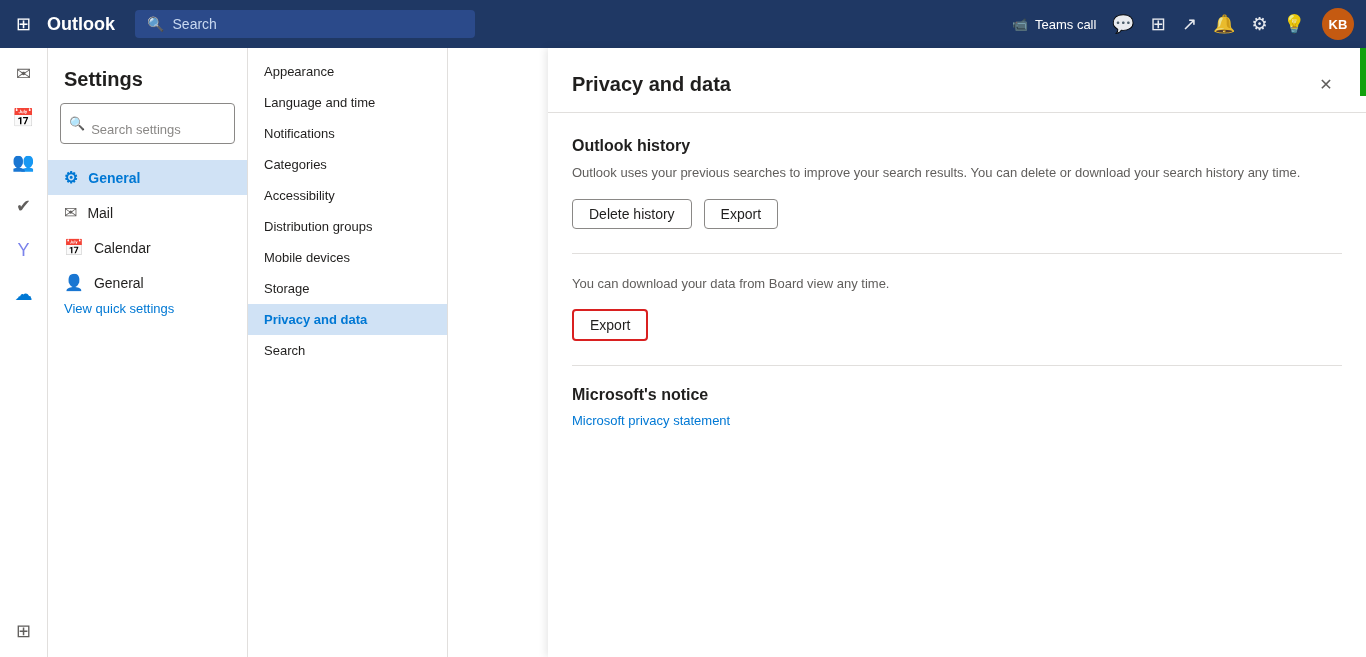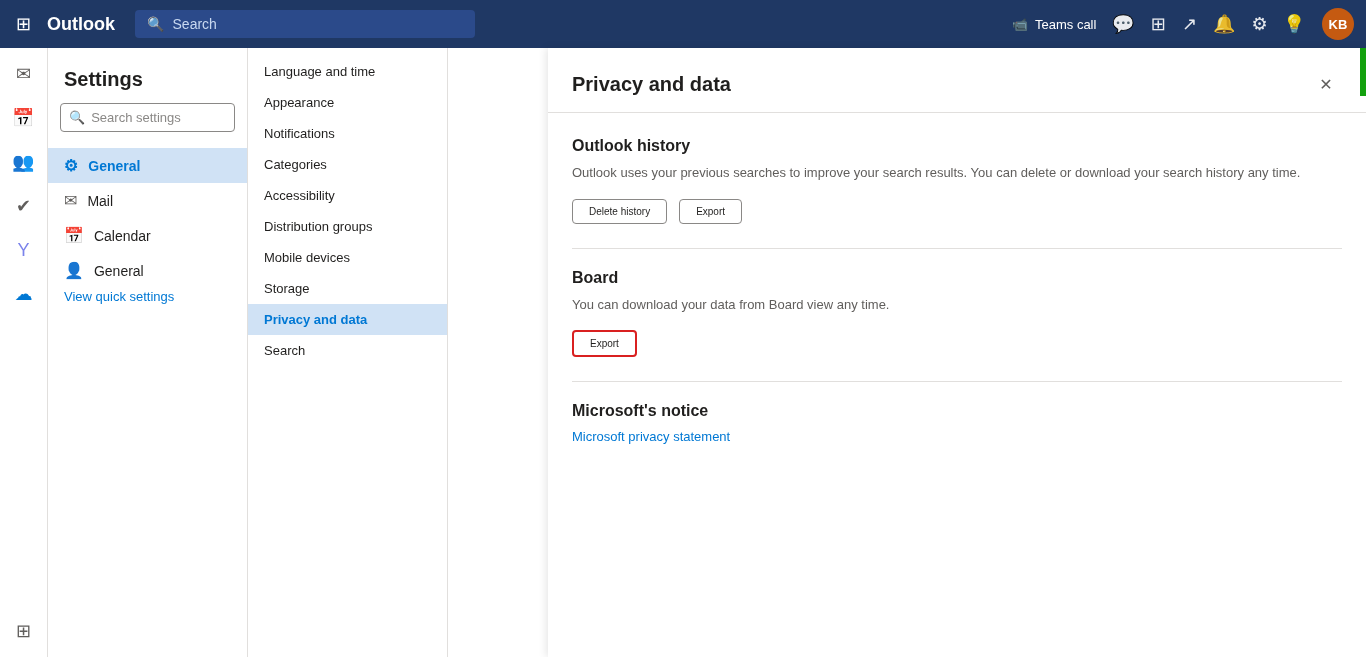--- a/index.html
+++ b/index.html
@@ -174,20 +174,21 @@
       border-radius: 4px;
       padding: 6px 8px;
       gap: 6px;
     }
     .settings-search-box input {
       border: none;
       outline: none;
       font-size: 13px;
       width: 100%;
       color: #8b5cf6;
+      margin-top: 12px;
     }
     .settings-search-box input::placeholder { color: #8a8886; }
     .settings-nav-item {
       display: flex;
       align-items: center;
       gap: 10px;
       padding: 8px 16px;
       cursor: pointer;
       color: #201f1e;
       font-size: 14px;
@@ -291,21 +292,21 @@
       display: flex;
       gap: 12px;
       margin-bottom: 24px;
     }
     .btn-outline {
       padding: 6px 16px;
       border: 1px solid #8a8886;
       background: #fff;
       border-radius: 4px;
       cursor: pointer;
-      font-size: 10px;
+      font-size: 14px;
       color: #201f1e;
     }
     .btn-outline.highlighted {
       border: 2px solid #d92020;
     }
     .section-divider {
       border: none;
       border-top: 1px solid #e1dfdd;
       margin: 8px 0 20px 0;
     }
@@ -465,22 +466,22 @@
           <span>Calendar</span>
         </div>
         <div class="settings-nav-item">
           <span class="nav-icon">👤</span>
           <span>General</span>
         </div>
         <a class="view-quick-settings" href="#">View quick settings</a>
       </div>
 
       <div class="settings-subnav">
+        <div class="subnav-item">Appearance</div>
         <div class="subnav-item">Language and time</div>
-        <div class="subnav-item">Appearance</div>
         <div class="subnav-item">Notifications</div>
         <div class="subnav-item">Categories</div>
         <div class="subnav-item">Accessibility</div>
         <div class="subnav-item">Distribution groups</div>
         <div class="subnav-item">Mobile devices</div>
         <div class="subnav-item">Storage</div>
         <div class="subnav-item active">Privacy and data</div>
         <div class="subnav-item">Search</div>
       </div>
 
@@ -499,21 +500,20 @@
           <div class="section-desc">Outlook uses your previous searches to improve your search results. You can delete or download your search history any time.</div>
           <div class="button-row">
             <button class="btn-outline">Delete history</button>
             <button class="btn-outline">Export</button>
           </div>
         </div>
 
         <hr class="section-divider">
 
         <div>
-          <div class="section-title">Board</div>
           <div class="section-desc">You can download your data from Board view any time.</div>
           <div class="button-row">
             <button class="btn-outline highlighted">Export</button>
           </div>
         </div>
 
         <hr class="section-divider">
 
         <div>
           <div class="section-title">Microsoft's notice</div>

